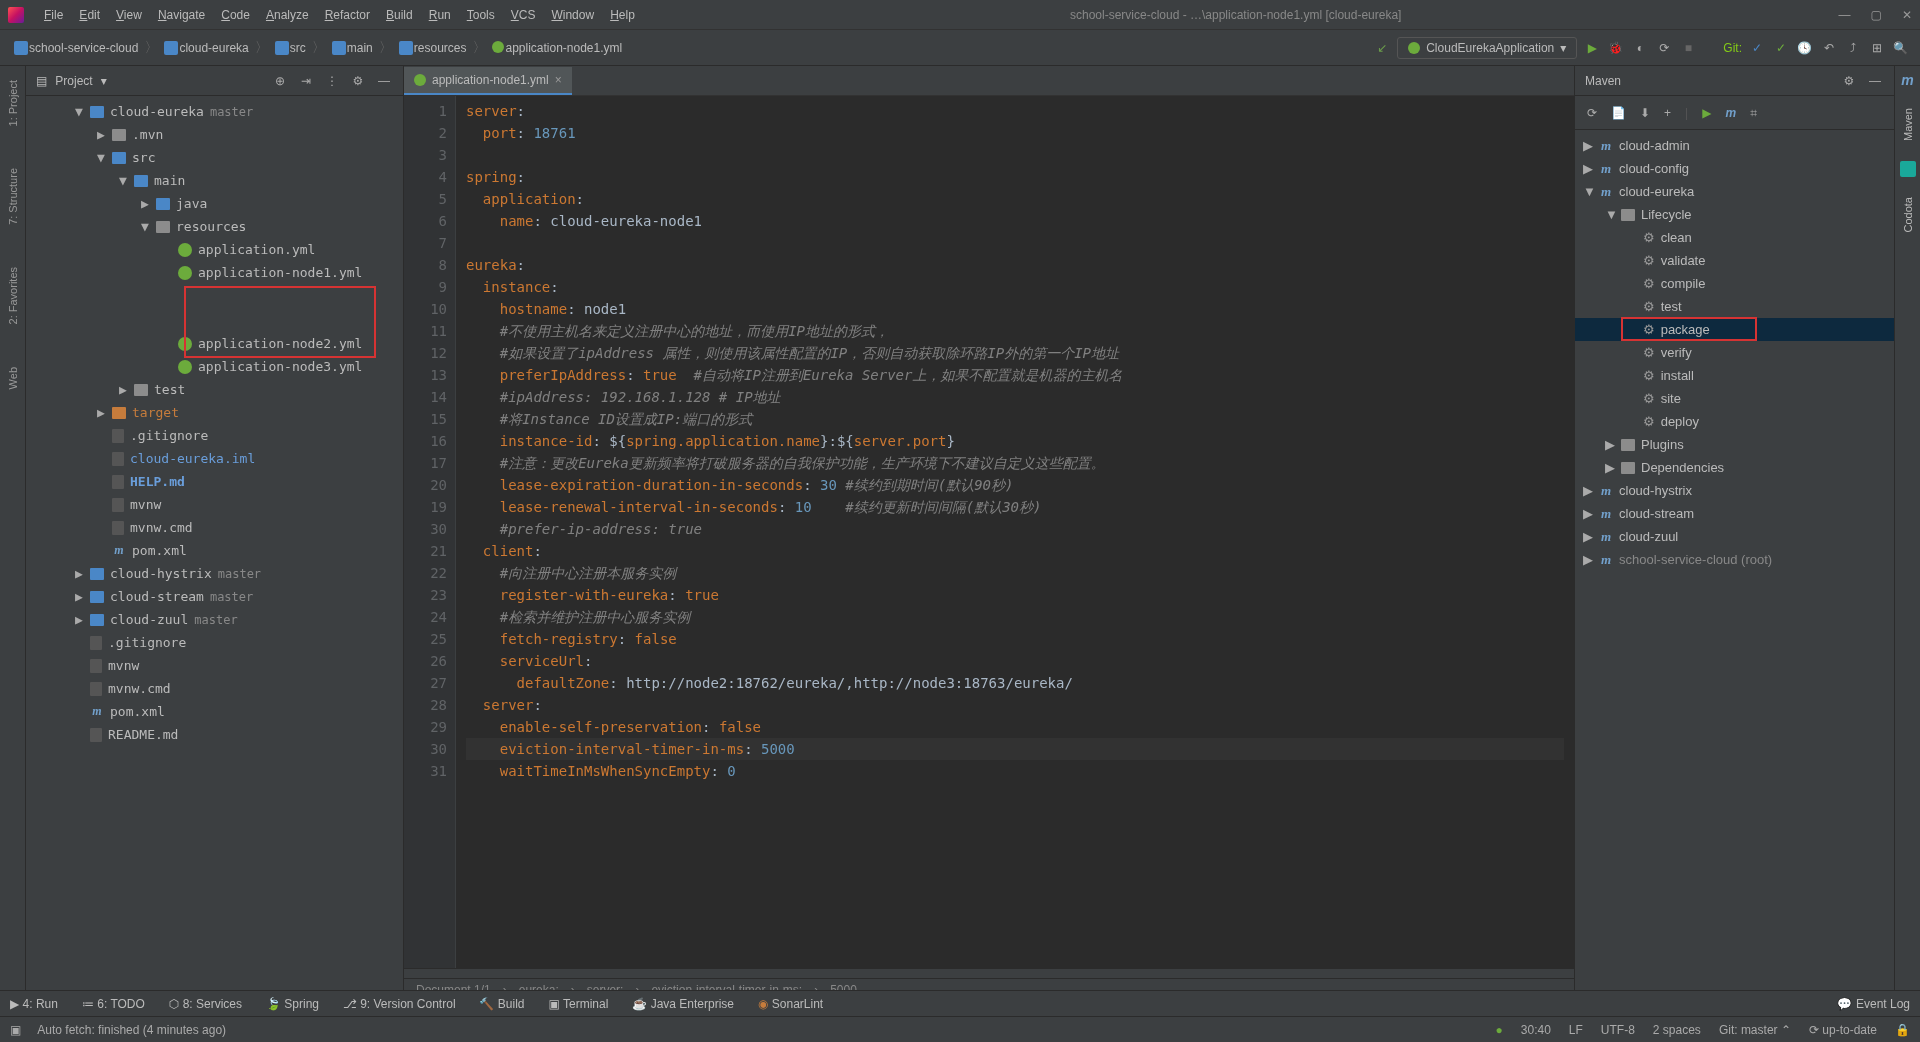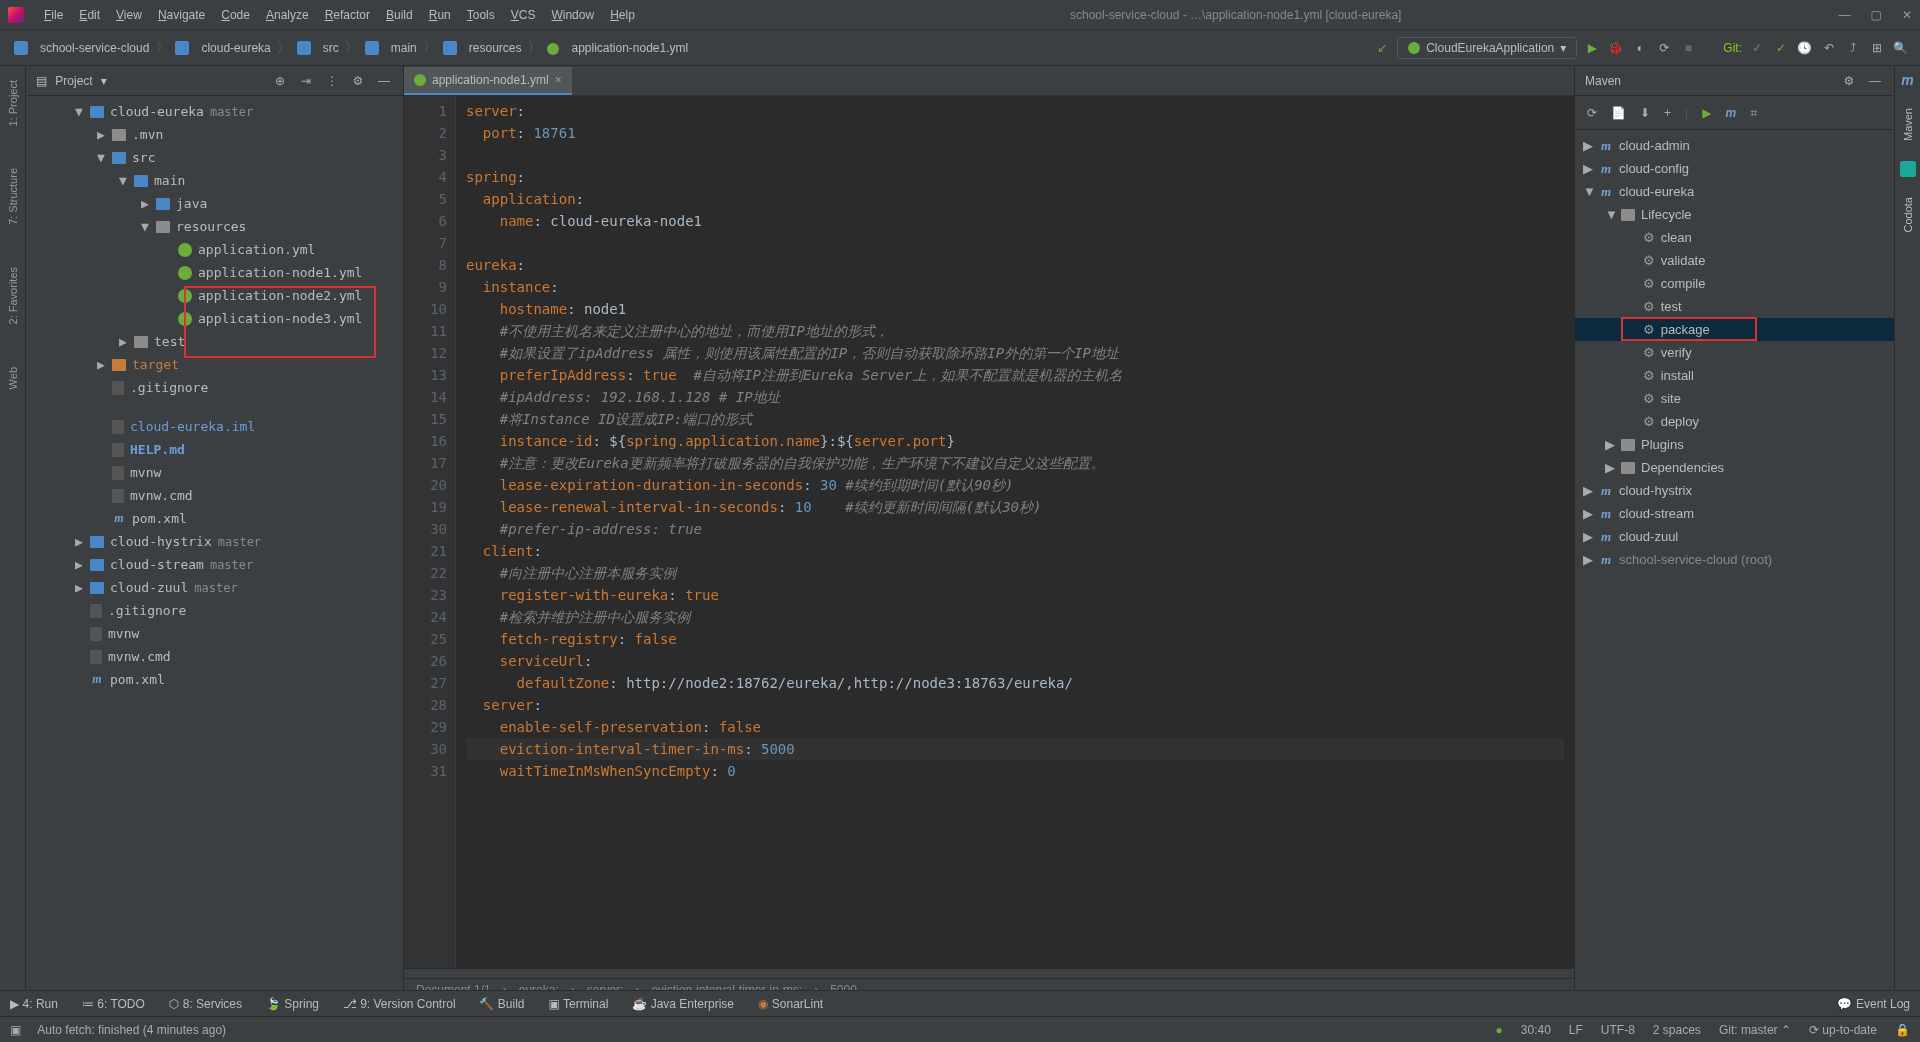--- a/index.html
+++ b/index.html
@@ -6,21 +6,21 @@
 body { font-family: 'Segoe UI', Arial, sans-serif; font-size: 12px; background: #2b2b2b; color: #bbb; overflow: hidden; width: 1920px; height: 1042px; position: relative; }
 .menubar { height: 30px; background: #3c3f41; display: flex; align-items: center; padding: 0 8px; border-bottom: 1px solid #323232; }
 .menubar .logo { width: 16px; height: 16px; background: linear-gradient(135deg, #ff5252, #c51162, #6a1b9a); border-radius: 2px; margin-right: 12px; }
 .menubar .item { padding: 4px 8px; cursor: pointer; color: #bbb; }
 .menubar .item u { text-decoration: underline; }
 .menubar .title { margin-left: auto; margin-right: auto; color: #888; font-size: 12px; }
 .menubar .winctrl { display: flex; gap: 20px; margin-left: 10px; color: #999; }
 
 .toolbar { height: 36px; background: #3c3f41; display: flex; align-items: center; padding: 0 10px; gap: 6px; border-bottom: 1px solid #2b2b2b; }
 .breadcrumb { display: flex; align-items: center; gap: 2px; flex: 1; }
-.crumb { display: flex; align-items: flex-end; gap: 12px; color: #bbb; padding: 2px 4px; }
+.crumb { display: flex; align-items: flex-start; gap: 1px; color: #bbb; padding: 2px 4px; }
 .crumb .fico { width: 14px; height: 14px; background: #4a87c7; border-radius: 2px; }
 .crumb .yico { width: 14px; height: 14px; border-radius: 50%; background: #6cab3c; }
 .arrow { color: #666; font-size: 14px; }
 .run-config { background: #3c3f41; border: 1px solid #555; padding: 3px 10px; border-radius: 3px; display: flex; align-items: center; gap: 6px; color: #bbb; }
 .tbtn { width: 18px; height: 18px; display: flex; align-items: center; justify-content: center; color: #aaa; cursor: pointer; }
 .play { color: #6cab3c; }
 .bug { color: #6cab3c; }
 
 .body-area { display: flex; height: 934px; }
 
@@ -212,21 +212,21 @@
         <div class="node" style="padding-left: 136px;">
           <span class="caret"></span>
           <span class="fico-spring"></span>
           <span class="label" style="">application.yml</span>
         </div>
         <div class="node" style="padding-left: 136px;">
           <span class="caret"></span>
           <span class="fico-spring"></span>
           <span class="label" style="">application-node1.yml</span>
         </div>
-        <div class="node" style="padding-left: 136px;">
+        <div class="node" style="padding-left: 136px; margin-top: 48px;">
           <span class="caret"></span>
           <span class="fico-spring"></span>
           <span class="label" style="">application-node2.yml</span>
         </div>
         <div class="node" style="padding-left: 136px;">
           <span class="caret"></span>
           <span class="fico-spring"></span>
           <span class="label" style="">application-node3.yml</span>
         </div>
         <div class="node" style="padding-left: 92px;">
@@ -237,21 +237,21 @@
         <div class="node" style="padding-left: 70px;">
           <span class="caret">▶</span>
           <span class="fico-folder orange"></span>
           <span class="label" style="color:#c67c3c">target</span>
         </div>
         <div class="node" style="padding-left: 70px;">
           <span class="caret"></span>
           <span class="fico-file"></span>
           <span class="label" style="">.gitignore</span>
         </div>
-        <div class="node" style="padding-left: 70px; margin-top: 16px;">
+        <div class="node" style="padding-left: 70px;">
           <span class="caret"></span>
           <span class="fico-file"></span>
           <span class="label" style="color:#6a9edb">cloud-eureka.iml</span>
         </div>
         <div class="node" style="padding-left: 70px; font-weight: bold;">
           <span class="caret"></span>
           <span class="fico-file"></span>
           <span class="label" style="color:#6a9edb">HELP.md</span>
         </div>
         <div class="node" style="padding-left: 70px;">
@@ -299,20 +299,25 @@
         </div>
         <div class="node" style="padding-left: 48px;">
           <span class="caret"></span>
           <span class="fico-file"></span>
           <span class="label" style="">mvnw.cmd</span>
         </div>
         <div class="node" style="padding-left: 48px;">
           <span class="caret"></span>
           <span class="fico-maven">m</span>
           <span class="label" style="">pom.xml</span>
+        </div>
+        <div class="node" style="padding-left: 48px;">
+          <span class="caret"></span>
+          <span class="fico-file"></span>
+          <span class="label" style="">README.md</span>
         </div>
       </div>
   </div>
 
   <div class="editor-area">
     <div class="tabbar">
       <div class="tab">
         <span style="display:inline-block;width:12px;height:12px;border-radius:50%;background:#6cab3c"></span>
         <span>application-node1.yml</span>
         <span class="close">×</span>

